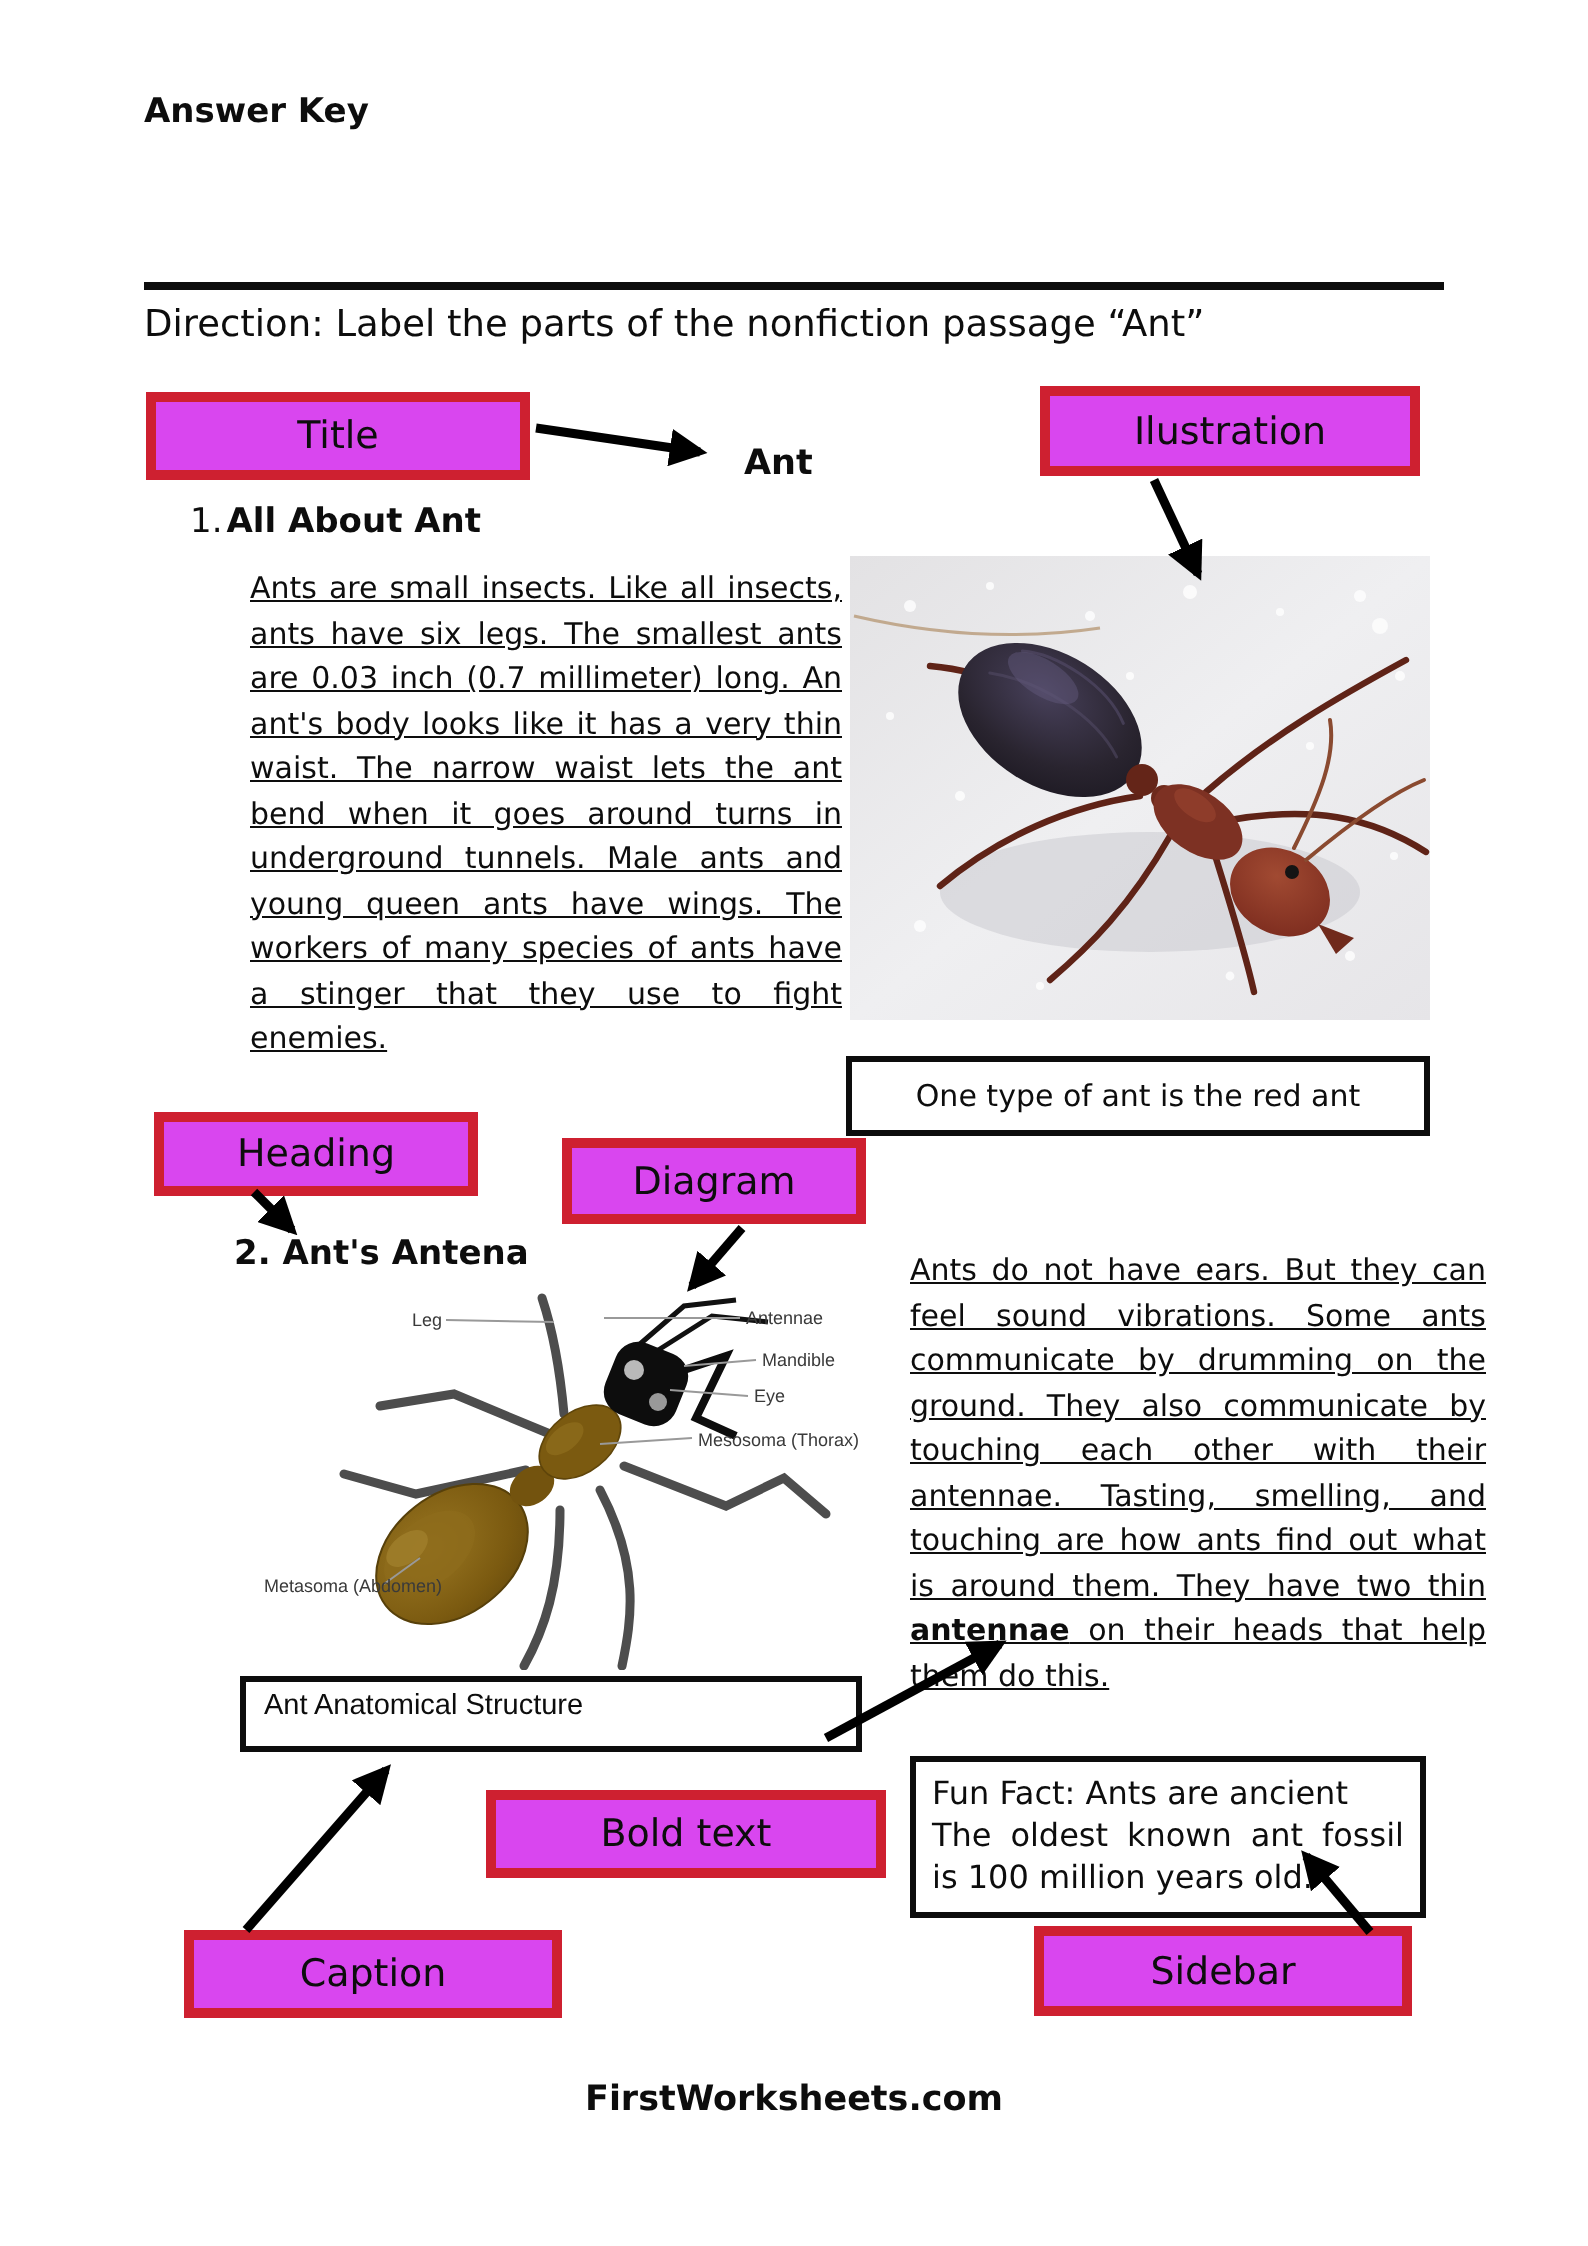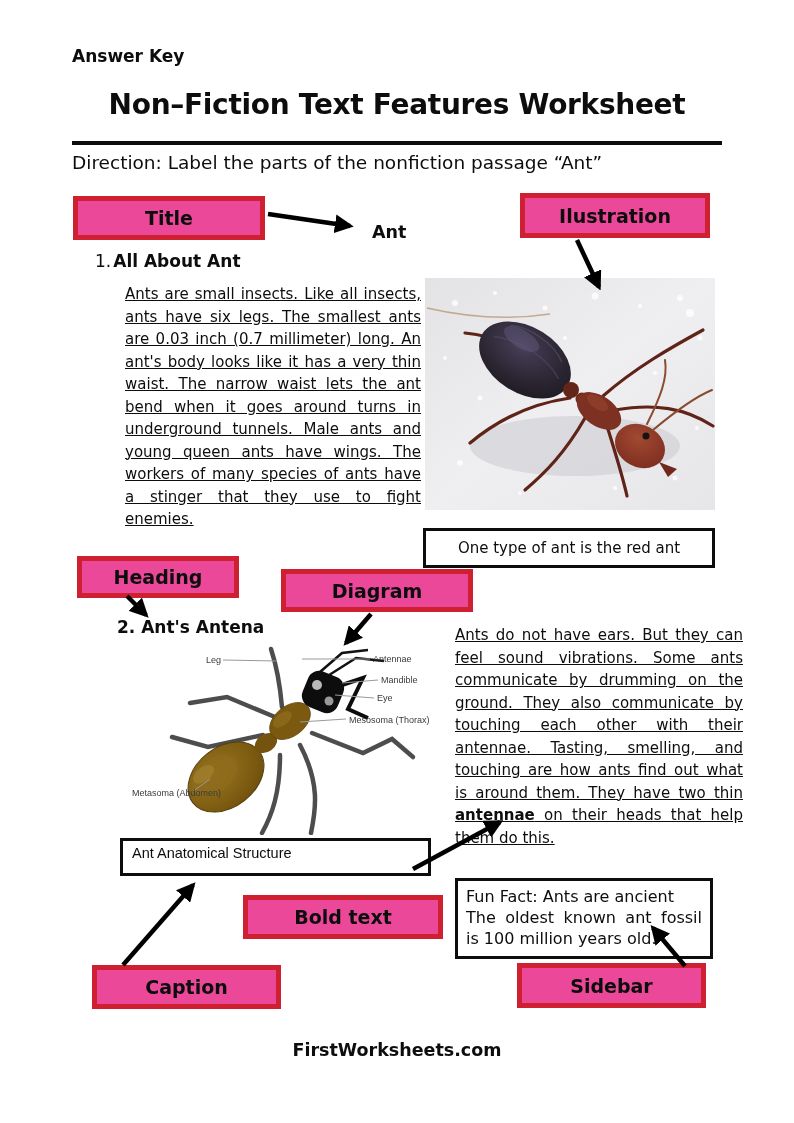--- a/index.html
+++ b/index.html
@@ -9,29 +9,29 @@
     position:relative; width:794px; height:1123px; background:#ffffff;
     font-family:"DejaVu Sans", sans-serif; color:var(--ink); overflow:hidden;
   }
   .abs { position:absolute; }
   .answer-key { left:72px; top:46px; font-size:17px; font-weight:700; }
   .main-title { left:0; right:0; top:88px; text-align:center; font-size:28px;
     font-weight:800; letter-spacing:-0.3px; }
   .rule { left:72px; top:141px; width:650px; height:4px; background:var(--ink); }
   .direction { left:72px; top:152px; font-size:18.5px; }
 
-  .red-box { border:5px solid var(--label-border); background:#ec4899;
+  .red-box { border:5px solid var(--label-border); background:#d946ef;
     display:flex; align-items:center; justify-content:center;
-    font-size:19px; font-weight:700; }
+    font-size:19px; font-weight:400; }
   .black-box { border:3px solid var(--ink); background:#fff; }
 
   .box-title { left:73px; top:196px; width:192px; height:44px; }
   .box-illustration { left:520px; top:193px; width:190px; height:45px; }
   .box-heading { left:77px; top:556px; width:162px; height:42px; }
-  .box-diagram { left:281px; top:569px; width:192px; height:43px; }
+  .box-diagram { left:281px; top:569px; width:152px; height:43px; }
   .box-boldtext { left:243px; top:895px; width:200px; height:44px; }
   .box-caption { left:92px; top:965px; width:189px; height:44px; }
   .box-sidebar { left:517px; top:963px; width:189px; height:45px; }
 
   .ant-title { left:372px; top:222px; font-size:17.5px; font-weight:700;text-align:right; }
   .heading1 { left:95px; top:251px; font-size:17px; }
   .heading1 b { margin-left:2px; }
   .heading2 { left:117px; top:617px; font-size:17px; font-weight:700; }
 
   .para { font-size:15px; line-height:22.5px; text-align:justify;text-decoration:underline; }
@@ -53,21 +53,20 @@
 
   .arrows { left:0; top:0; width:794px; height:1123px; pointer-events:none; }
   .dlabel { font-family:"Liberation Sans", sans-serif; font-size:9px; fill:#3a3a3a; }
 </style>
 </head>
 <body>
 
 <div class="page">
 
   <div class="abs answer-key">Answer Key</div>
-  <div class="abs main-title">Non–Fiction Text Features Worksheet</div>
   <div class="abs rule"></div>
   <div class="abs direction">Direction: Label the parts of the nonfiction passage “Ant”</div>
 
   <div class="abs red-box box-title">Title</div>
   <div class="abs red-box box-illustration">Ilustration</div>
   <div class="abs red-box box-heading">Heading</div>
   <div class="abs red-box box-diagram">Diagram</div>
   <div class="abs red-box box-boldtext">Bold text</div>
   <div class="abs red-box box-caption">Caption</div>
   <div class="abs red-box box-sidebar">Sidebar</div>

